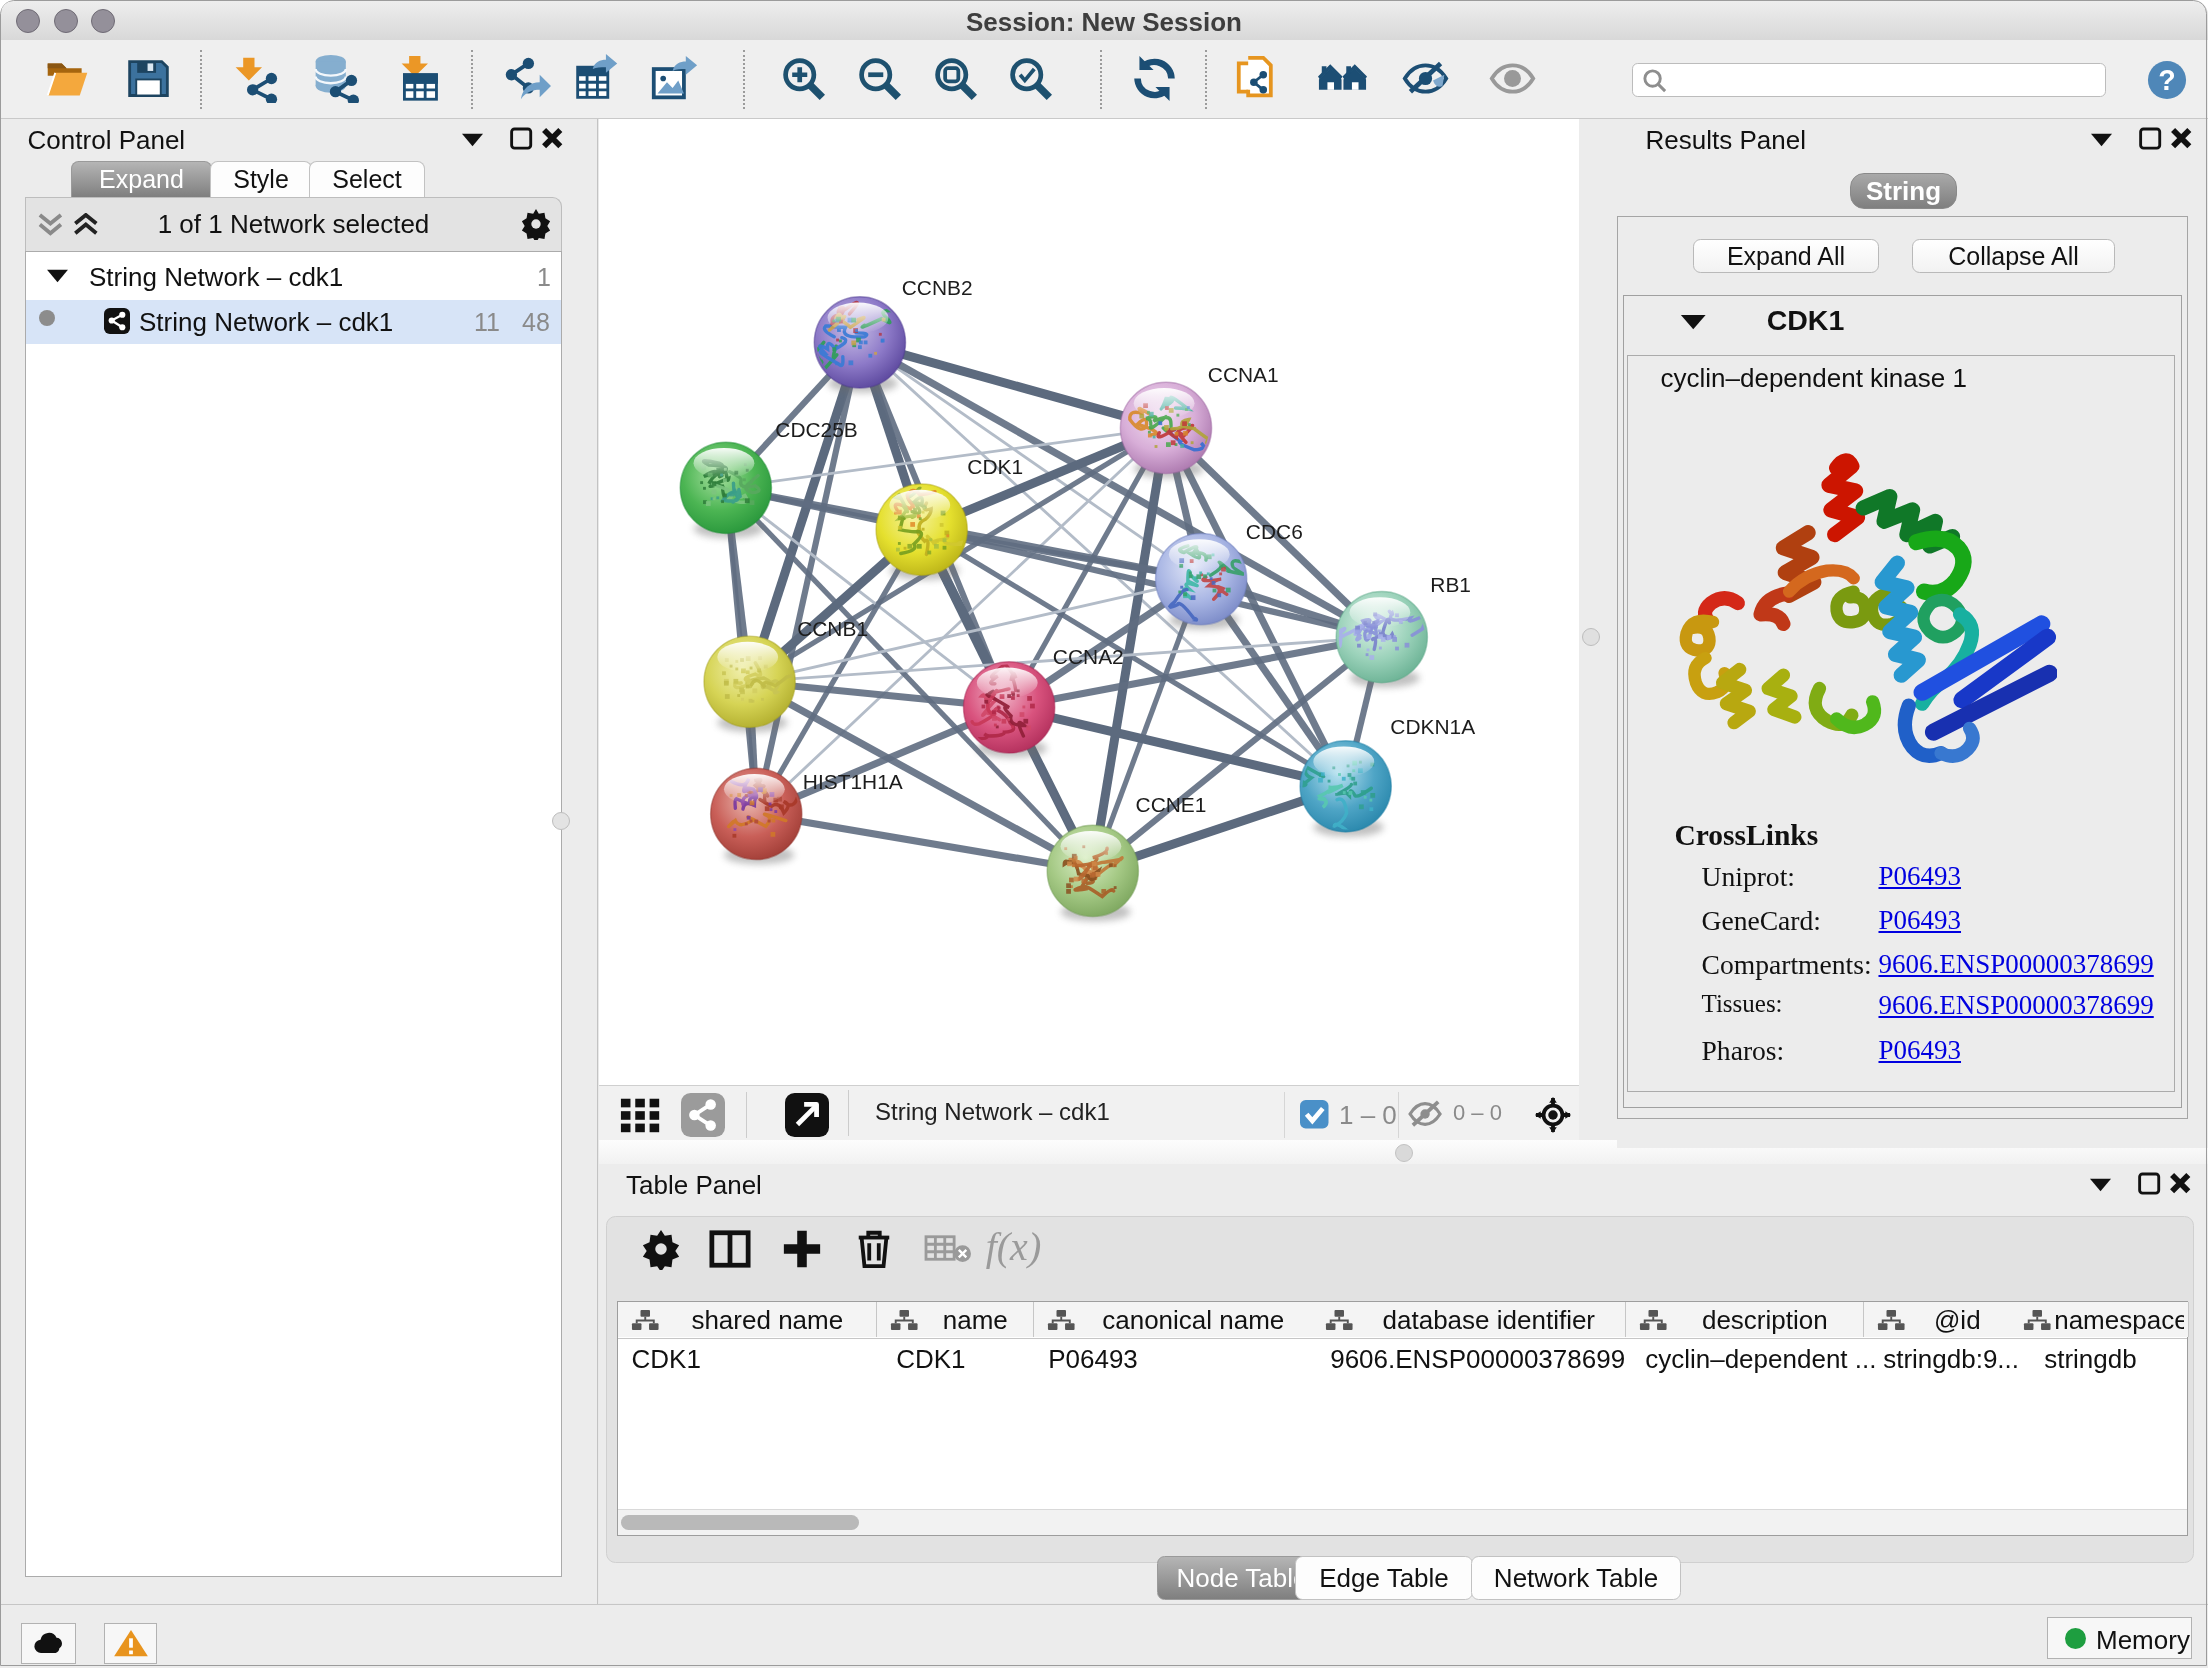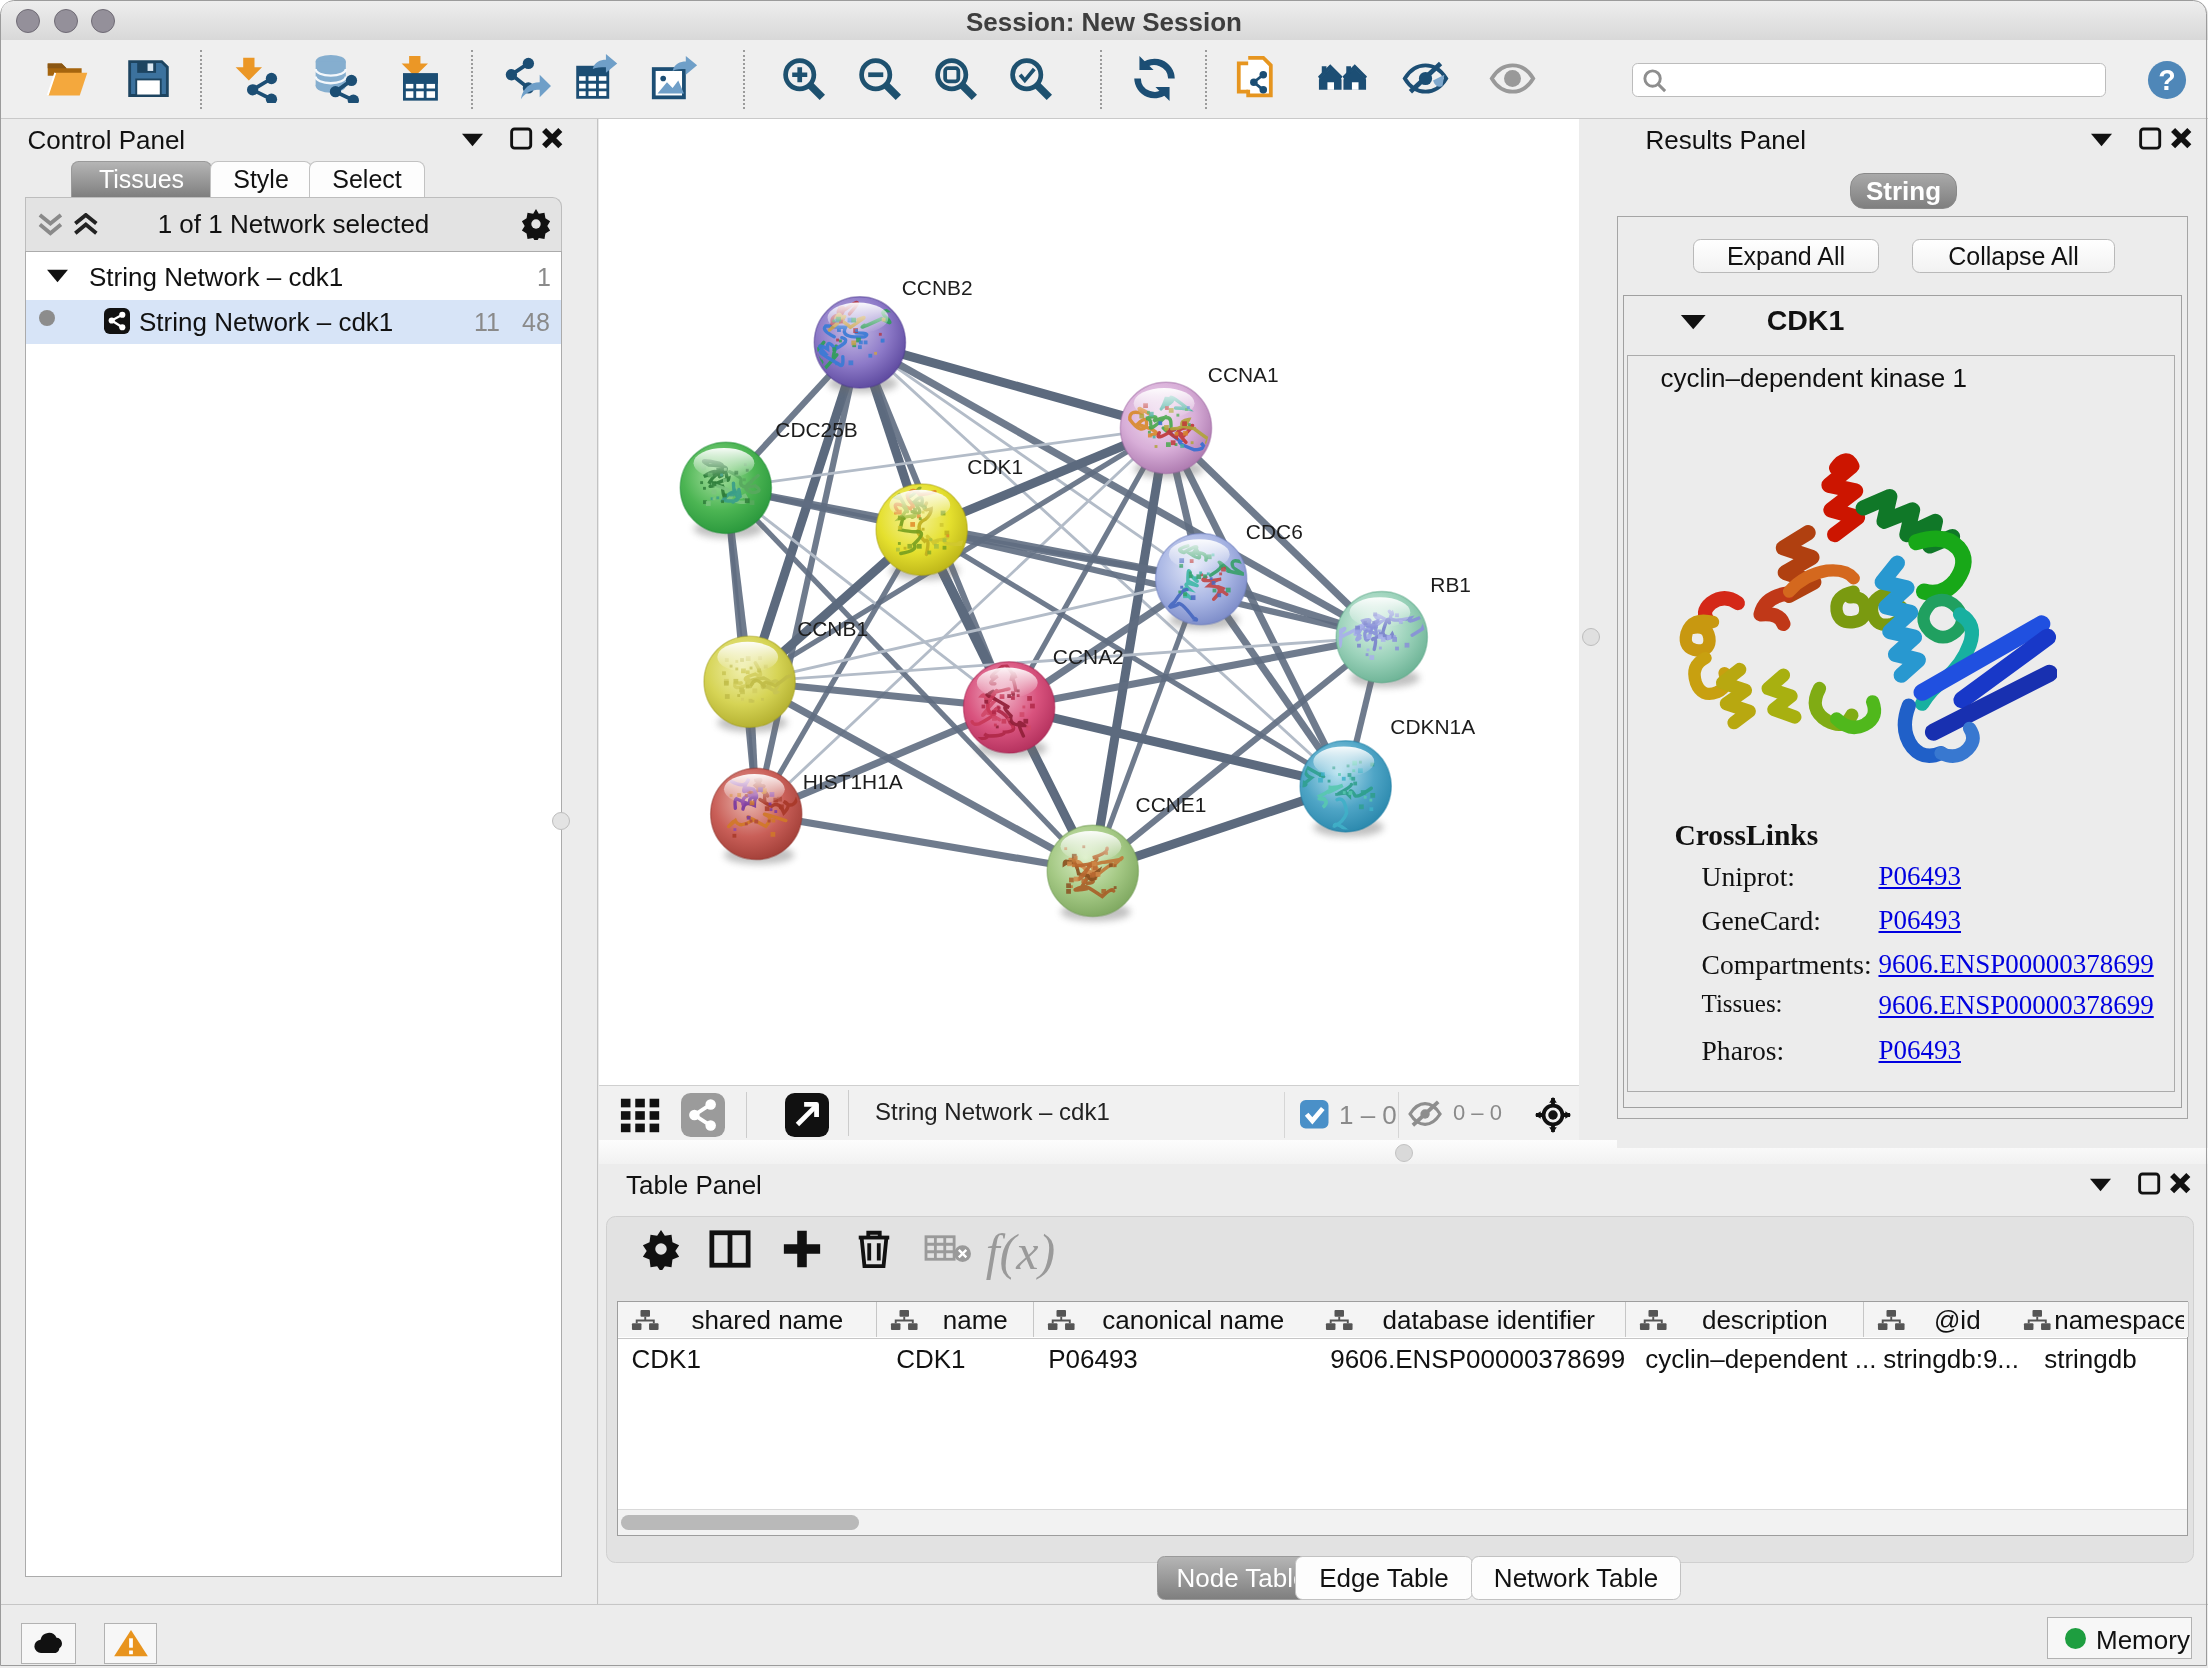--- a/index.html
+++ b/index.html
@@ -213,21 +213,21 @@
 </div>
 <div class="abs" id="main">
   <div class="abs" id="cp">
     <div class="abs ptitle" style="left:27.6px;top:5.7px;">Control Panel</div>
     <div class="abs" style="left:462px;top:7.6px;"><svg width="105" height="25" viewBox="0 0 110 26">
           <path d="M0 7l11 13 11-13z" fill="#111"></path>
           <rect x="52" y="2" width="20" height="20" fill="none" stroke="#111" stroke-width="3" rx="3"></rect>
           <path d="M86 3l17 17M103 3L86 20" stroke="#111" stroke-width="6"></path>
         </svg></div>
     <div class="abs" id="cptabs">
-      <div class="tab tabsel" style="left:46px;width:139px;">Tissues</div>
+      <div class="tab tabsel" style="left:46px;width:139px;">Expand</div>
       <div class="tab" style="left:185px;width:100px;">Style</div>
       <div class="tab" style="left:284px;width:114px;">Select</div>
       <div class="tab" style="left:399px;width:88px;margin-top:44px;">Sets</div>
     </div>
     <div class="abs" id="cphead">
 <svg class="abs" style="left:11.4px;top:15px" width="67" height="25" viewBox="0 0 70 26">
           <g stroke="#8a8a8a" stroke-width="4" fill="none">
             <path d="M3 2l11 9L25 2M3 12l11 9 11-9"></path>
           </g>
           <g stroke="#222" stroke-width="4" fill="none">
@@ -995,21 +995,21 @@
           </g>
         </svg>
   <svg class="abs" style="left:317px;top:16px" width="49" height="30" viewBox="0 0 52 32">
           <g stroke="#9a9a9a" stroke-width="3" fill="none">
             <rect x="2" y="4" width="30" height="24"></rect>
             <path d="M2 12h30M2 20h30M12 4v24M22 4v24"></path>
           </g>
           <circle cx="41" cy="22" r="9" fill="#9a9a9a"></circle>
           <path d="M37 18l8 8M45 18l-8 8" stroke="#fff" stroke-width="2.5"></path>
         </svg>
-  <div class="abs serif" style="left:379px;top:5.7px;font-size:50px;font-style:italic;color:#9a9a9a;">f(x)</div>
+  <div class="abs serif" style="left:379px;top:5.7px;font-size:40px;font-style:italic;color:#9a9a9a;">f(x)</div>
   <div class="abs" id="tbl">
     <div class="th" style="left:0px;width:258px;">
             <span style="position:absolute;left:13.3px;top:5.7px;"><svg width="28.5" height="25" viewBox="0 0 30 26">
                 <g fill="#555">
                   <rect x="10" y="2" width="10" height="7" rx="1"></rect>
                   <rect x="1" y="16" width="10" height="7" rx="1"></rect>
                   <rect x="19" y="16" width="10" height="7" rx="1"></rect>
                   <path d="M15 9v4M6 16v-3h18v3" stroke="#555" stroke-width="2" fill="none"></path>
                 </g>
               </svg></span>

